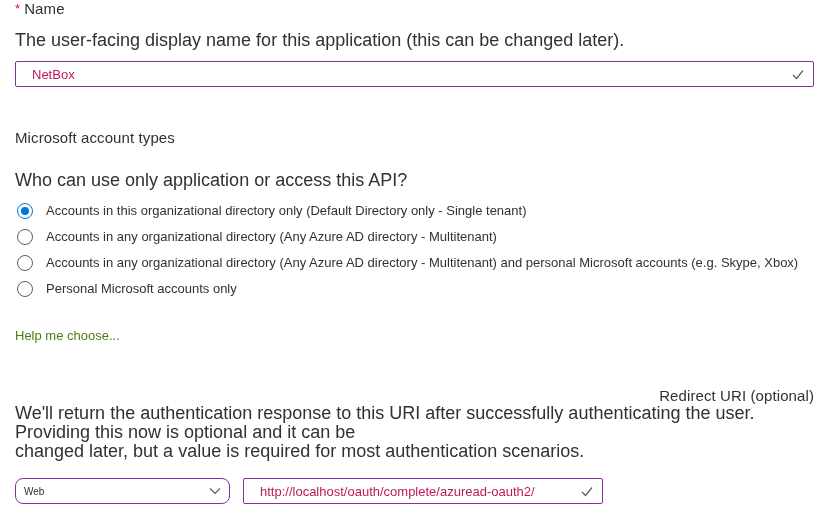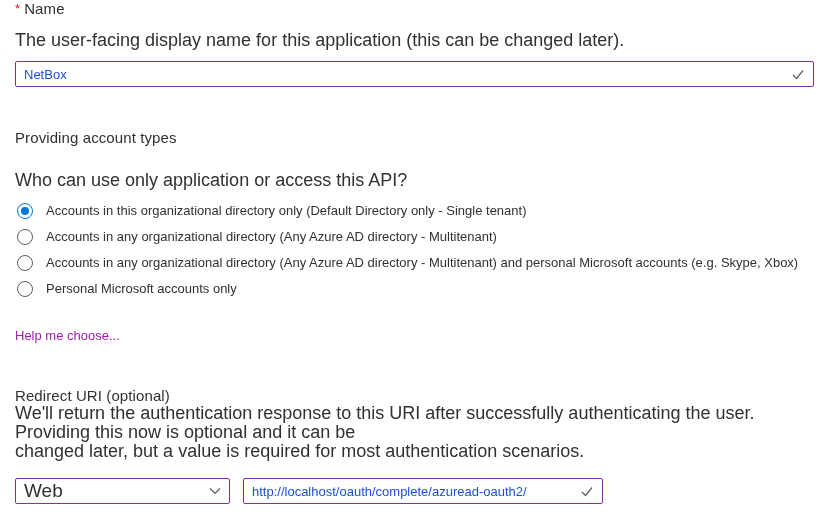--- a/index.html
+++ b/index.html
@@ -43,22 +43,22 @@
     width: 799px;
     height: 26px;
   }
   .text-input {
     width: 100%;
     height: 100%;
     border: 1px solid #8a2da5;
     border-radius: 2px;
     font-family: "Liberation Sans", "DejaVu Sans", sans-serif;
     font-size: 13px;
-    color: #1d4ed8;
-    padding: 0 26px 0 8px;
+    color: #be185d;
+    padding: 0 26px 0 16px;
     outline: none;
     background: #ffffff;
   }
   .input-check {
     position: absolute;
     right: 9px;
     top: 6px;
     width: 14px;
     height: 14px;
     pointer-events: none;
@@ -95,49 +95,49 @@
     border-radius: 50%;
     background: #0078d4;
   }
   .radio-row.selected .radio-dot { display: block; }
   .radio-label { font-size: 13px; color: #323130; }
 
   .help-link {
     display: inline-block;
     margin-top: 21px;
     font-size: 13px;
-    color: #a21caf;
+    color: #4d7c0f;
     text-decoration: none;
     cursor: pointer;
   }
 
-  .redirect-title { margin-top: 43px; }
+  .redirect-title { margin-top: 43px; text-align: right; }
   .redirect-desc {
     white-space: pre-line;
     max-width: 800px;
   }
 
   .redirect-row {
     margin-top: 17px;
     display: flex;
     align-items: center;
   }
   .select-wrap {
     position: relative;
     width: 215px;
     height: 26px;
     margin-right: 13px;
   }
   .platform-select {
     width: 100%;
     height: 100%;
     border: 1px solid #8a2da5;
-    border-radius: 2px;
+    border-radius: 8px;
     background: #ffffff;
-    font-size: 19px;
+    font-size: 10px;
     color: #323130;
     padding: 0 8px;
     display: flex;
     align-items: center;
     cursor: pointer;
   }
   .select-chevron {
     position: absolute;
     right: 9px;
     top: 8px;
@@ -158,21 +158,21 @@
   </div>
   <div class="desc name-desc">The user-facing display name for this application (this can be changed later).</div>
   <div class="input-wrap">
     <input type="text" class="text-input" value="NetBox" style="">
     <svg class="input-check" viewBox="0 0 14 14">
       <polyline points="2,8 5.5,11.5 12,3.5" fill="none" stroke="#605e5c" stroke-width="1.2"></polyline>
     </svg>
   </div>
 
   
-  <div class="section-title account-title">Providing account types</div>
+  <div class="section-title account-title">Microsoft account types</div>
   <div class="desc account-question">Who can use only application or access this API?</div>
 
   <div class="radio-group">
     <div class="radio-row selected">
       <span class="radio-circle">
           <span class="radio-dot"></span>
         </span>
       <span class="radio-label">Accounts in this organizational directory only (Default Directory only - Single tenant)</span>
     </div>
     <div class="radio-row">

